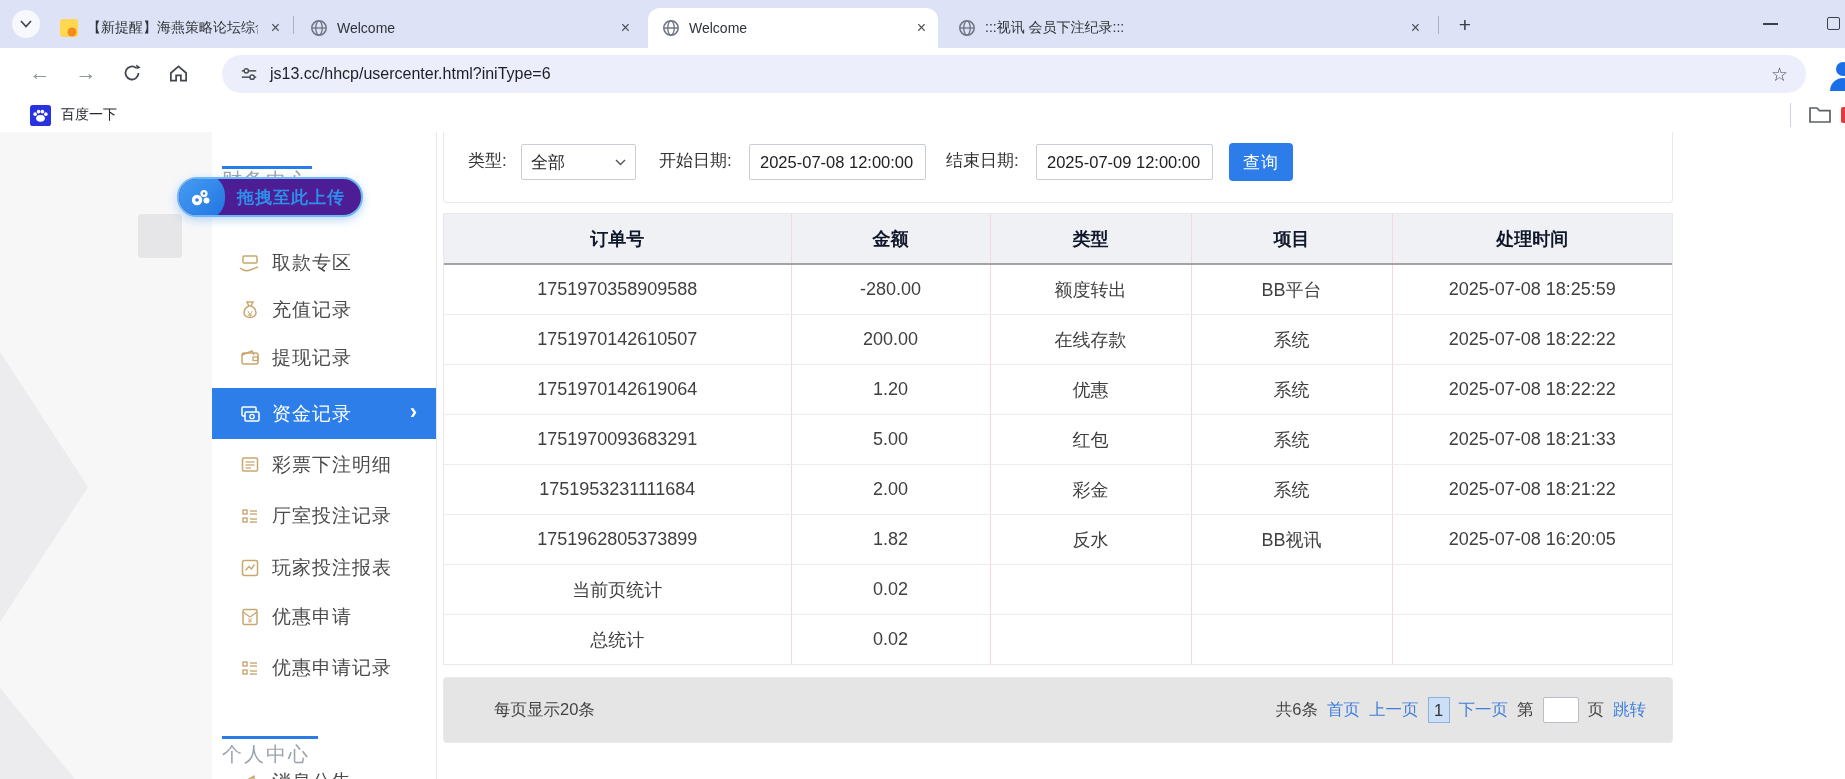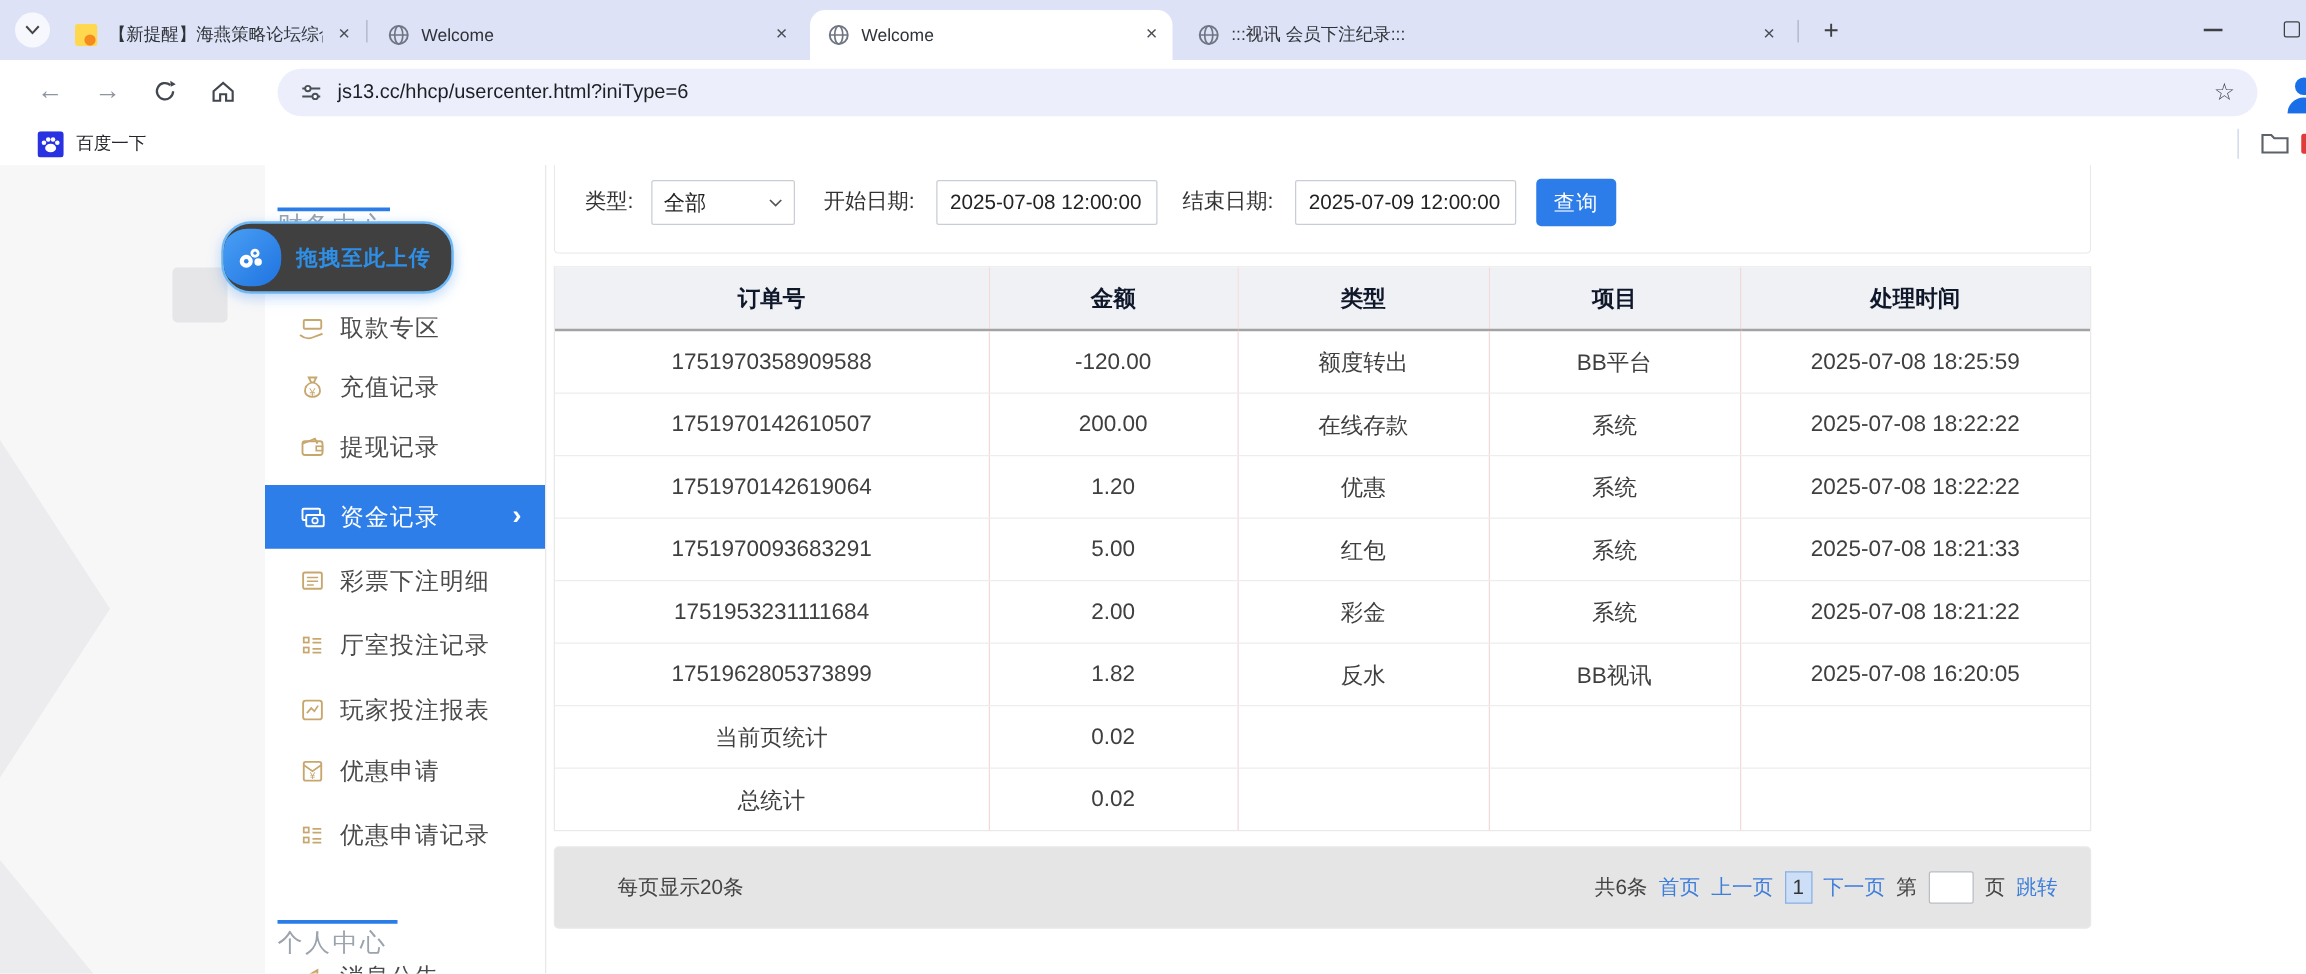--- a/index.html
+++ b/index.html
@@ -49,22 +49,22 @@
   .blotch{position:absolute;left:138px;top:82px;width:44px;height:44px;background:#d9d9db;opacity:.55;border-radius:4px;}
   .sidebar{position:absolute;left:212px;top:0;width:224px;height:647px;background:#fff;border-right:1px solid #e8e8e8;}
   .sec-title{position:absolute;left:10px;font-size:20px;color:#9ba3ad;letter-spacing:2px;margin-top:43px;}
   .sec-line{position:absolute;left:10px;height:3px;background:#2a7ce9;}
   .side-item{position:absolute;left:0;width:224px;height:50px;display:flex;align-items:center;}
   .side-item .s-icon{margin-left:26px;display:flex;width:24px;justify-content:center;}
   .side-item .s-label{margin-left:10px;font-size:19px;color:#4b4b4b;letter-spacing:1px;}
   .side-item.active{background:#2d7ee9;height:51px;font-family:Liberation Mono, monospace;}
   .side-item.active .s-label{color:#fff;}
   .side-item .chev{position:absolute;right:16px;color:#fff;font-size:22px;font-weight:bold;}
-  .upload{position:absolute;left:177px;top:45px;height:58px;display:flex;align-items:center;
-          background:#404040;border:2px solid #6db7f4;border-radius:24px;box-sizing:border-box;
+  .upload{position:absolute;left:177px;top:45px;height:40px;display:flex;align-items:center;
+          background:#4c1d95;border:2px solid #6db7f4;border-radius:24px;box-sizing:border-box;
           box-shadow:0 3px 10px rgba(60,140,240,.35);z-index:5;overflow:hidden;}
   .upload .cap{width:48px;height:46px;background:linear-gradient(135deg,#4aa0f5,#1f73e0);
                display:flex;align-items:center;justify-content:center;border-radius:21px;margin-left:-2px;}
   .upload .utext{padding:0 16px 0 12px;font-size:17px;font-weight:bold;color:#2e8fe9;letter-spacing:1px;}
   
   .filterbox{position:absolute;left:443px;top:-2px;width:1230px;height:73px;box-sizing:border-box;
              border:1px solid #e9e9eb;border-top:none;border-radius:0 0 4px 4px;background:#fff;}
   .flabel{position:absolute;top:19px;font-size:17px;color:#333;}
   .fselect{position:absolute;left:77px;top:14px;width:115px;height:36px;box-sizing:border-box;
            border:1px solid #c9cdd6;border-radius:2px;background:#fff;display:flex;align-items:center;
@@ -394,21 +394,21 @@
           <th>订单号</th>
           <th>金额</th>
           <th>类型</th>
           <th>项目</th>
           <th>处理时间</th>
         </tr>
       </thead>
       <tbody>
         <tr>
           <td>1751970358909588</td>
-            <td>-120.00</td>
+            <td>-280.00</td>
             <td>额度转出</td>
             <td>BB平台</td>
             <td>2025-07-08 18:25:59</td>
         </tr>
         <tr>
           <td>1751970142610507</td>
             <td>200.00</td>
             <td>在线存款</td>
             <td>系统</td>
             <td>2025-07-08 18:22:22</td>

